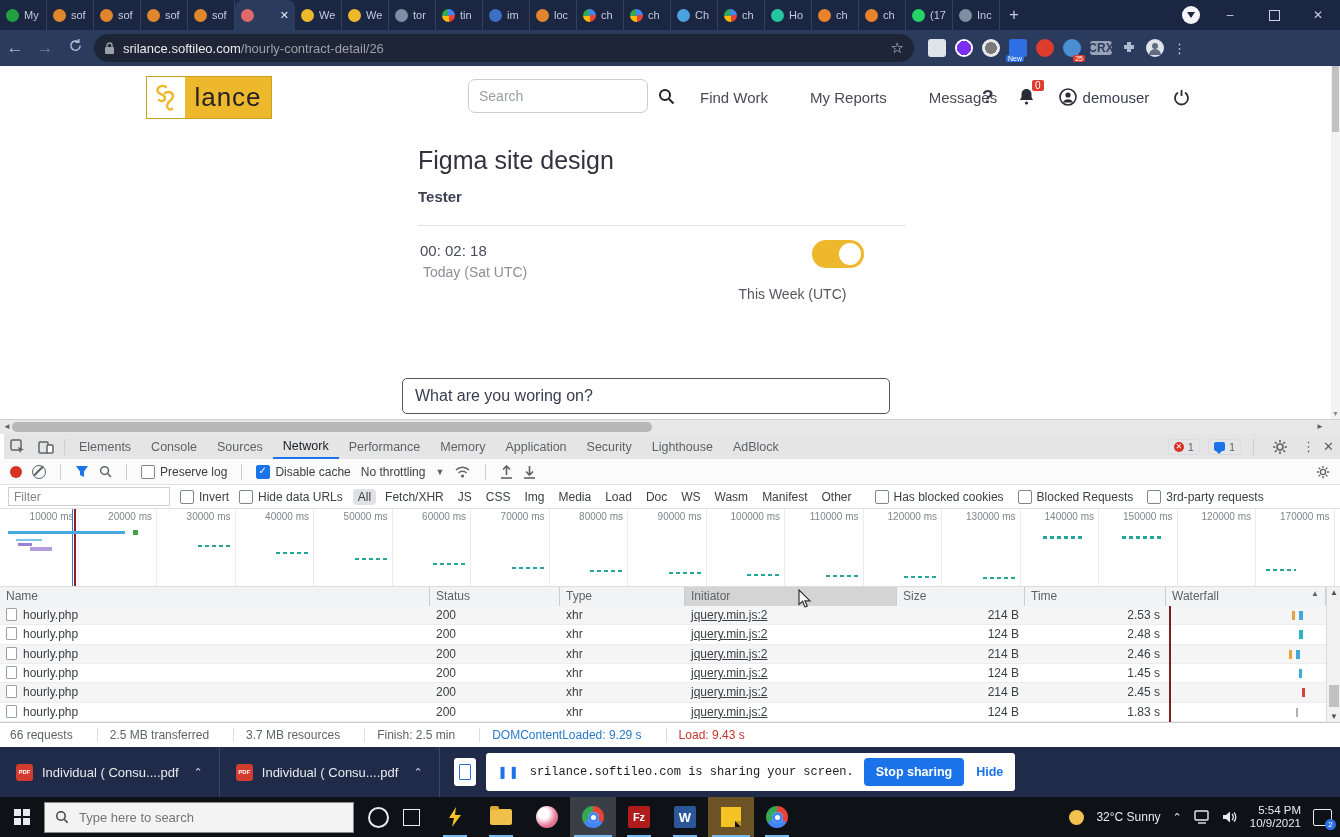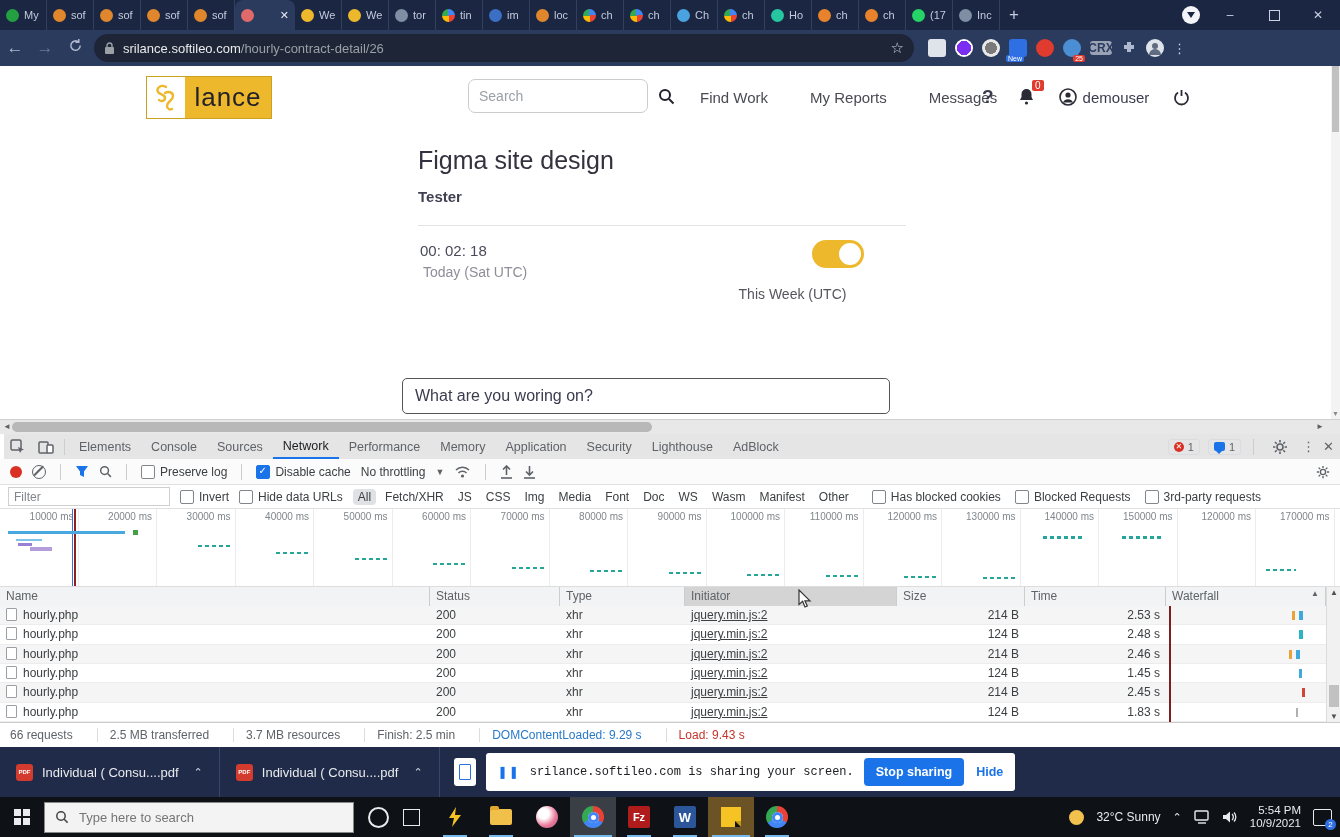--- a/index.html
+++ b/index.html
@@ -478,21 +478,21 @@
           <span class="chk"></span>
           <span>Hide data URLs</span>
         </span>
       <div id="ftypes" style="display:flex;gap:4px">
           <span class="ftype sel">All</span>
           <span class="ftype">Fetch/XHR</span>
           <span class="ftype">JS</span>
           <span class="ftype">CSS</span>
           <span class="ftype">Img</span>
           <span class="ftype">Media</span>
-          <span class="ftype">Font</span>
+          <span class="ftype">Load</span>
           <span class="ftype">Doc</span>
           <span class="ftype">WS</span>
           <span class="ftype">Wasm</span>
           <span class="ftype">Manifest</span>
           <span class="ftype">Other</span>
         </div>
       <div id="fextras" style="display:flex;gap:14px;margin-left:8px">
           <span class="lbl">
             <span class="chk"></span>
             <span>Has blocked cookies</span>

